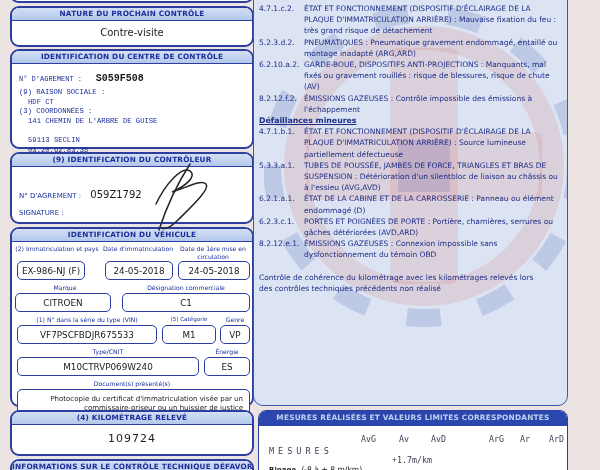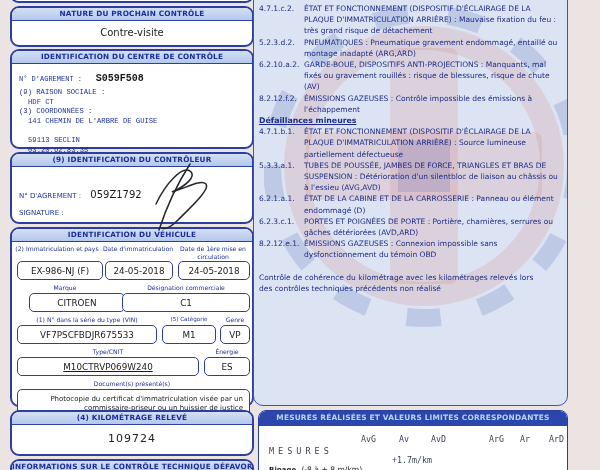--- a/index.html
+++ b/index.html
@@ -98,39 +98,39 @@
     <path d="M8 46 C18 25 34 8 42 13 C49 18 38 28 24 34 C38 30 53 21 58 26 C62 31 46 46 30 62 C24 68 18 72 14 70"></path>
   </g>
 </svg>
 
 <div class="sec" style="top:227px;height:180px;">
   <div class="sec-hdr">IDENTIFICATION DU VÉHICULE</div>
   <div style="position:relative;height:164px;">
     <div class="f-lbl" style="left:2px;top:3px;width:86px;">(2) Immatriculation et pays</div>
     <div class="f-lbl" style="left:90px;top:3px;width:72px;">Date d'immatriculation</div>
     <div class="f-lbl" style="left:164px;top:3px;width:74px;">Date de 1ère mise en circulation</div>
-    <div class="f-box" style="left:5px;top:19px;width:86px;height:19px;">EX-986-NJ (F)</div>
+    <div class="f-box" style="left:5px;top:19px;width:68px;height:19px;">EX-986-NJ (F)</div>
     <div class="f-box" style="left:93px;top:19px;width:68px;height:19px;">24-05-2018</div>
     <div class="f-box" style="left:166px;top:19px;width:72px;height:19px;">24-05-2018</div>
 
     <div class="f-lbl" style="left:5px;top:42px;width:96px;">Marque</div>
     <div class="f-lbl" style="left:110px;top:42px;width:128px;">Désignation commerciale</div>
-    <div class="f-box" style="left:17px;top:51px;width:96px;height:19px;">CITROEN</div>
+    <div class="f-box" style="left:3px;top:51px;width:96px;height:19px;">CITROEN</div>
     <div class="f-box" style="left:110px;top:51px;width:128px;height:19px;">C1</div>
 
     <div class="f-lbl" style="left:5px;top:74px;width:140px;">(1) N° dans la série du type (VIN)</div>
     <div class="f-lbl" style="left:146px;top:74px;width:62px;font-size:5.6px;">(5) Catégorie internationale</div>
     <div class="f-lbl" style="left:208px;top:74px;width:30px;">Genre</div>
     <div class="f-box" style="left:5px;top:83px;width:140px;height:19px;">VF7PSCFBDJR675533</div>
     <div class="f-box" style="left:150px;top:83px;width:54px;height:19px;">M1</div>
     <div class="f-box" style="left:208px;top:83px;width:30px;height:19px;">VP</div>
 
     <div class="f-lbl" style="left:5px;top:106px;width:182px;">Type/CNIT</div>
     <div class="f-lbl" style="left:192px;top:106px;width:46px;">Énergie</div>
-    <div class="f-box" style="left:5px;top:115px;width:182px;height:19px;text-decoration:underline;">M10CTRVP069W240</div>
+    <div class="f-box" style="left:5px;top:115px;width:182px;height:19px;">M10CTRVP069W240</div>
     <div class="f-box" style="left:192px;top:115px;width:46px;height:19px;">ES</div>
 
     <div class="f-lbl" style="left:0;top:138px;width:240px;">Document(s) présenté(s)</div>
     <div class="f-box" style="left:5px;top:147px;width:233px;height:30px;font-size:7px;text-align:right;padding:0 6px;line-height:9px;">Photocopie du certificat d'immatriculation visée par un commissaire-priseur ou un huissier de justice</div>
   </div>
 </div>
 
 <div class="sec" style="top:410px;height:46px;">
   <div class="sec-hdr">(4) KILOMÉTRAGE RELEVÉ</div>
   <div style="text-align:center;margin-top:7px;font-size:11px;color:#222;letter-spacing:1px;">109724</div>

